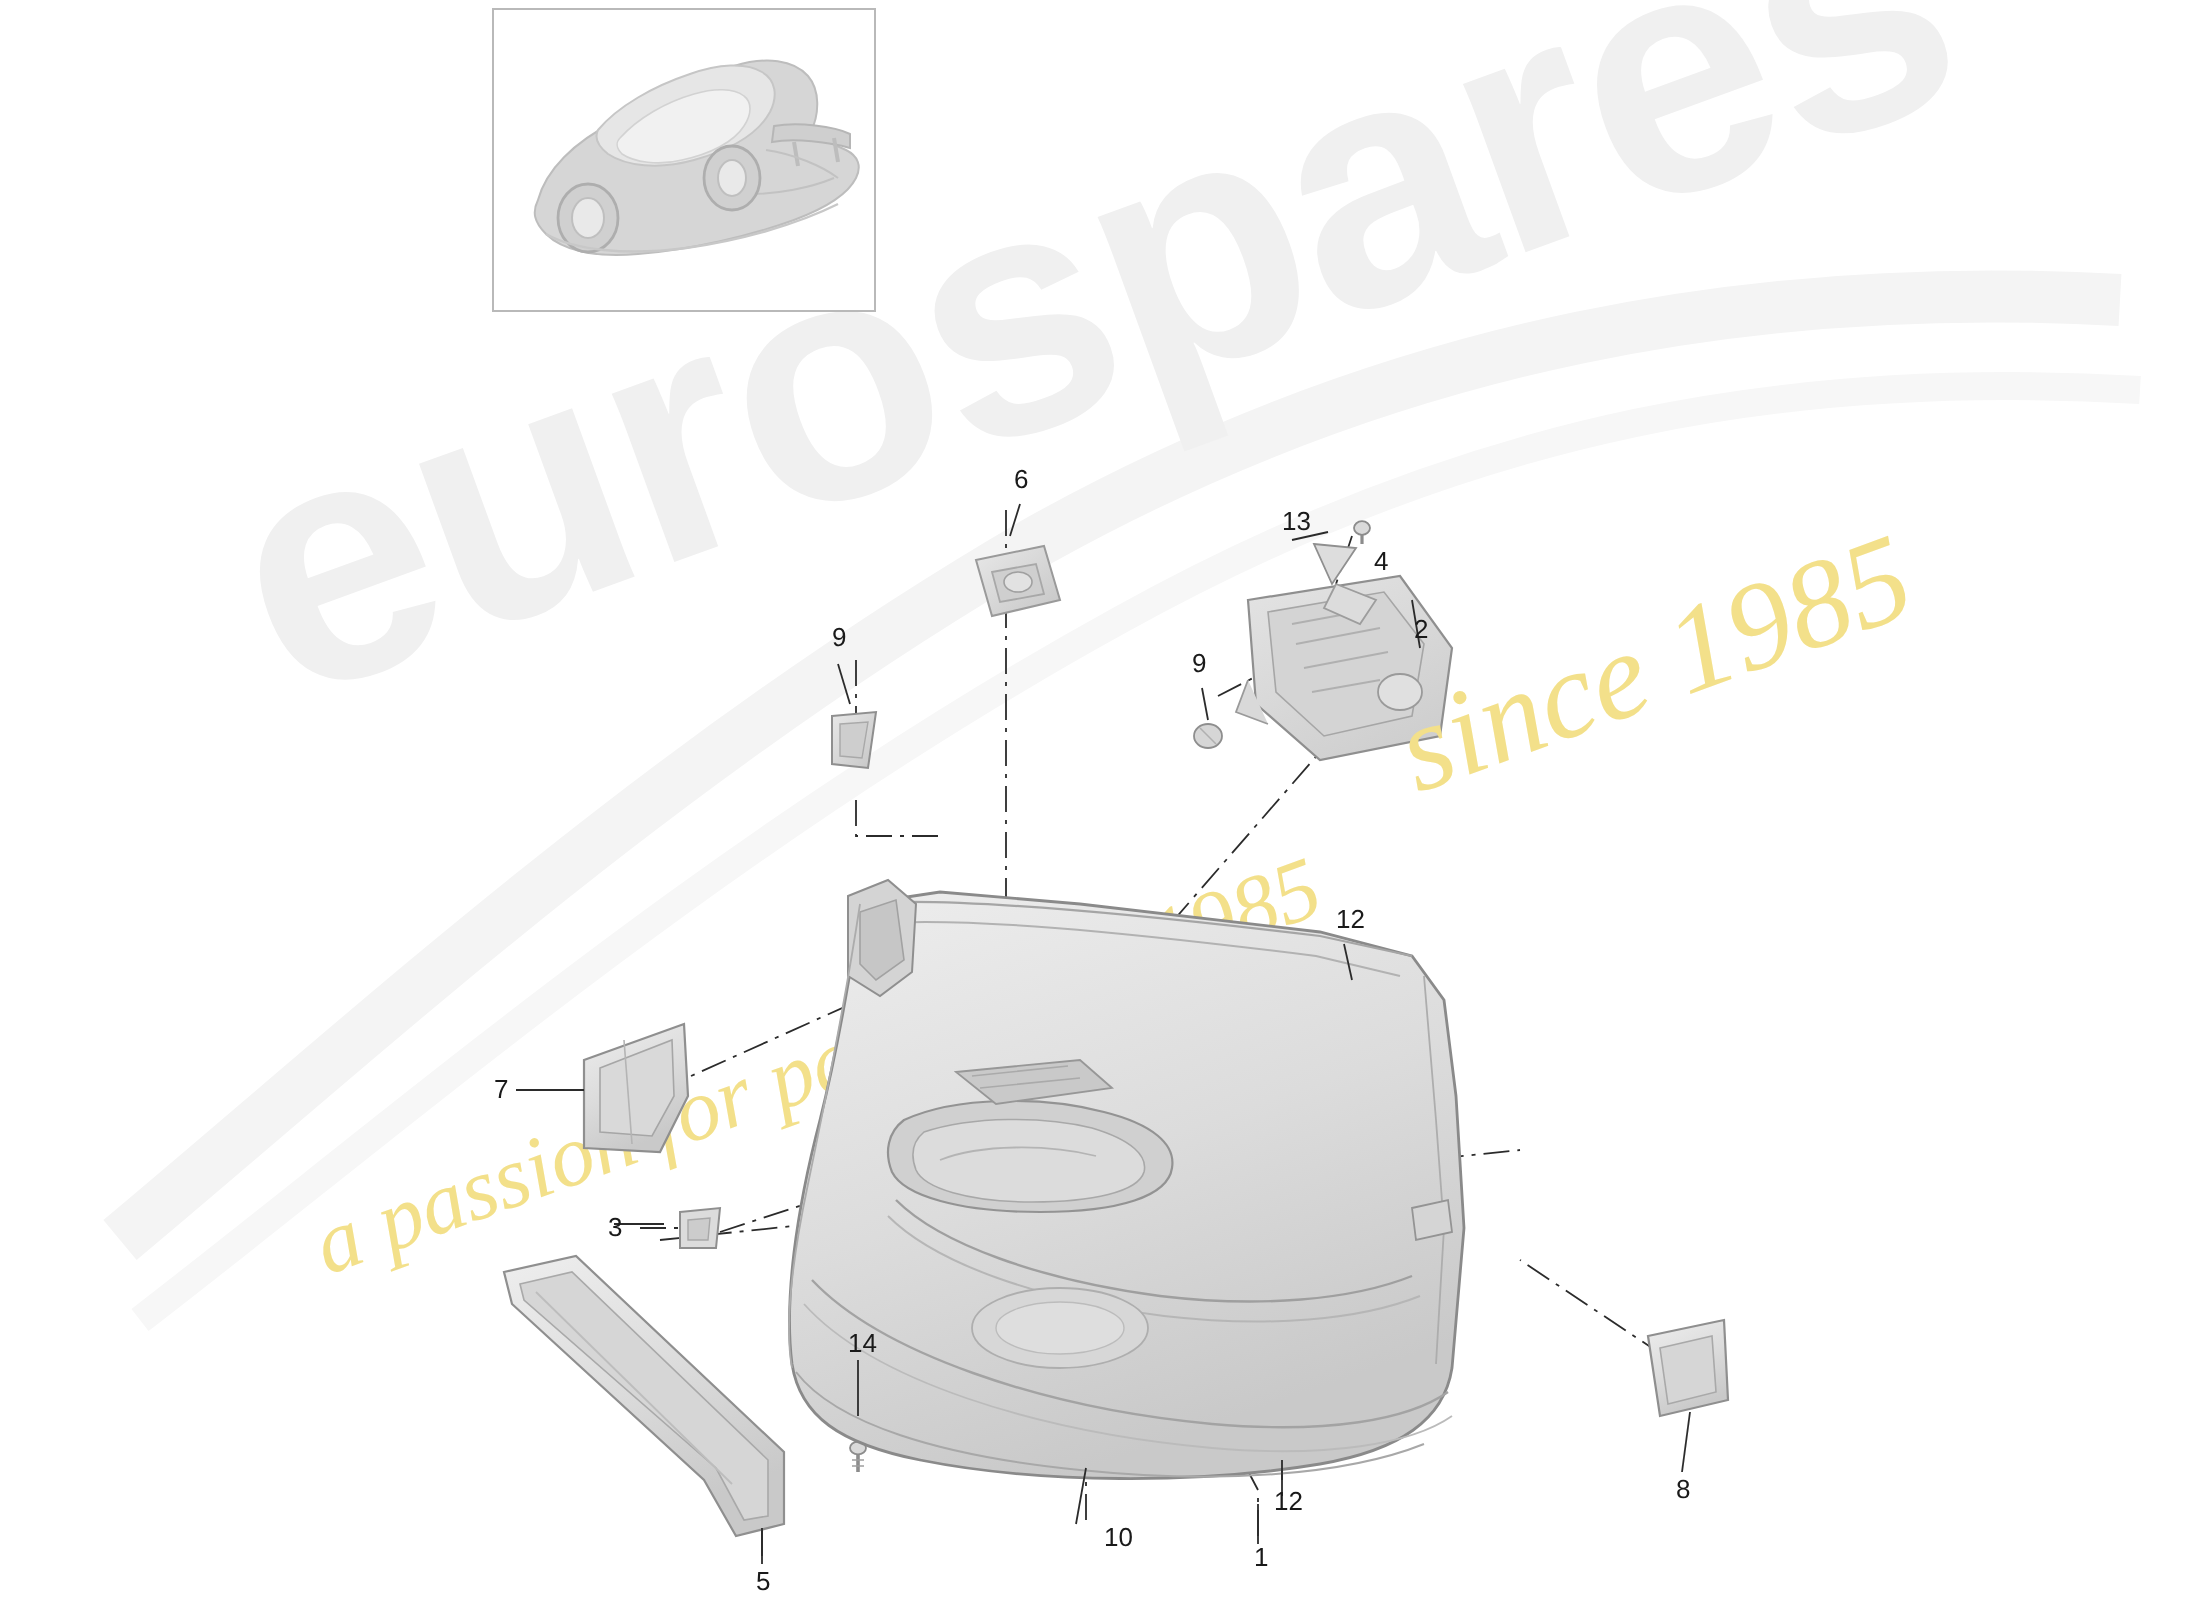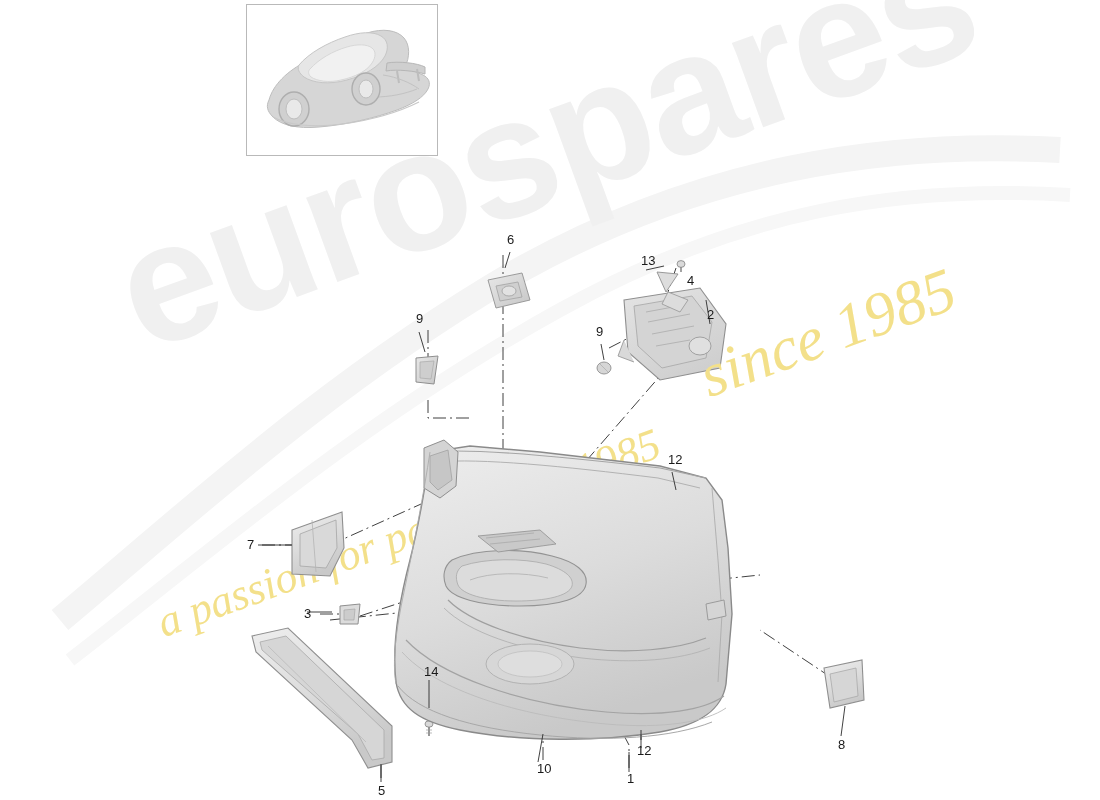--- a/index.html
+++ b/index.html
@@ -331,21 +331,21 @@
 
   <div class="lbl" style="left:627px; top:772px;">1</div>
   <div class="lbl" style="left:707px; top:308px;">2</div>
   <div class="lbl" style="left:304px; top:607px;">3</div>
   <div class="lbl" style="left:687px; top:274px;">4</div>
   <div class="lbl" style="left:378px; top:784px;">5</div>
   <div class="lbl" style="left:507px; top:233px;">6</div>
   <div class="lbl" style="left:247px; top:538px;">7</div>
   <div class="lbl" style="left:838px; top:738px;">8</div>
   <div class="lbl" style="left:416px; top:312px;">9</div>
-  <div class="lbl" style="left:537px; top:762px;">10</div>
+  <div class="lbl" style="left:552px; top:762px;">10</div>
   <div class="lbl" style="left:424px; top:665px;">14</div>
   <div class="lbl" style="left:668px; top:453px;">12</div>
   <div class="lbl" style="left:637px; top:744px;">12</div>
   <div class="lbl" style="left:641px; top:254px;">13</div>
   <div class="lbl" style="left:596px; top:325px;">9</div>
 
   <div class="wm-year">since 1985</div>
 
 </div>
 

